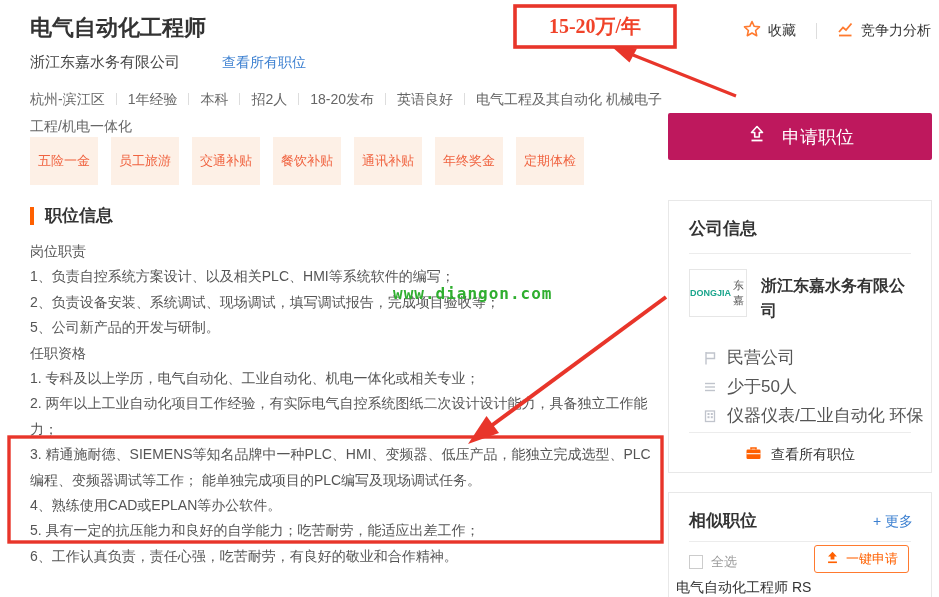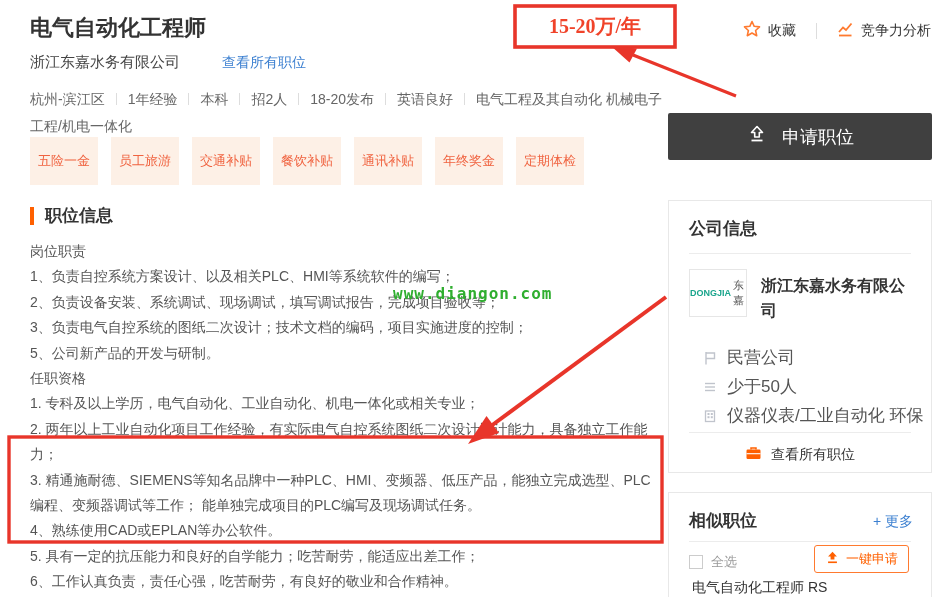--- a/index.html
+++ b/index.html
@@ -14,21 +14,21 @@
   .top-actions { position:absolute; right:8px; top:20px; display:flex; align-items:center; font-size:14px; color:#333; }
   .top-actions .act { display:flex; align-items:center; gap:7px; cursor:pointer; }
   .top-actions .vsep { width:1px; height:16px; background:#ddd; margin:0 20px; }
 
   .meta-row { position:absolute; left:30px; top:86px; width:632px; font-size:14px; color:#666; line-height:27px; }
   .meta-row .sep { display:inline-block; width:1px; height:12px; background:#ddd; margin:0 11px; vertical-align:-1px; }
 
   .tags-row { position:absolute; left:30px; top:137px; display:flex; gap:13px; }
   .tag { background:#fdf0e6; color:#f06340; font-size:13px; padding:15px 8px; white-space:nowrap; }
 
-  .apply-btn { position:absolute; left:668px; top:113px; width:264px; height:47px; background:#404040;
+  .apply-btn { position:absolute; left:668px; top:113px; width:264px; height:47px; background:#be185d;
     border:none; border-radius:2px; color:#fff; font-size:18px; display:flex; align-items:center;
     justify-content:center; gap:14px; cursor:pointer; font-family:inherit; }
 
   
   .section-head { position:absolute; left:30px; top:204px; display:flex; align-items:center; }
   .section-head .bar { width:4px; height:18px; background:#ff6000; margin-right:11px; }
   .section-head .txt { font-size:17px; font-weight:bold; color:#333; }
 
   .job-desc { position:absolute; left:30px; top:239px; width:634px; font-size:14px; color:#555; line-height:25.4px; }
 
@@ -56,21 +56,21 @@
   .viewall-btn { position:absolute; left:0; right:0; top:244px; display:flex; justify-content:center;
     align-items:center; gap:9px; font-size:14px; color:#333; cursor:pointer; }
 
   .more-link { position:absolute; right:18px; top:20px; font-size:14px; color:#3b7fd0; cursor:pointer; }
   .selrow-left { position:absolute; left:20px; top:60px; display:flex; align-items:center; gap:8px;
     font-size:13px; color:#999; }
   .checkbox { width:14px; height:14px; border:1px solid #ccc; background:#fff; cursor:pointer; }
   .oneclick-btn { position:absolute; right:22px; top:52px; border:1px solid #ff7a2f; background:#fff;
     color:#ff6000; border-radius:3px; font-size:13px; padding:4px 10px; display:flex; align-items:center;
     gap:6px; cursor:pointer; font-family:inherit; }
-  .similar-job-title { position:absolute; left:23px; top:86px; font-size:14px; color:#333; }
+  .similar-job-title { position:absolute; left:7px; top:86px; font-size:14px; color:#333; }
 
   
   .anno { position:absolute; left:0; top:0; pointer-events:none; z-index:50; }
 </style>
 </head>
 <body>
 
 <div class="page">
 
   <div class="job-title">电气自动化工程师</div>
@@ -126,21 +126,20 @@
 
   <div class="section-head">
     <span class="bar"></span>
     <span class="txt">职位信息</span>
   </div>
 
   <div class="job-desc">
     <div>岗位职责</div>
     <div>1、负责自控系统方案设计、以及相关PLC、HMI等系统软件的编写；</div>
     <div>2、负责设备安装、系统调试、现场调试，填写调试报告，完成项目验收等；</div>
-    <div>3、负责电气自控系统的图纸二次设计；技术文档的编码，项目实施进度的控制；</div>
     <div>5、公司新产品的开发与研制。</div>
     <div>任职资格</div>
     <div>1. 专科及以上学历，电气自动化、工业自动化、机电一体化或相关专业；</div>
     <div>2. 两年以上工业自动化项目工作经验，有实际电气自控系统图纸二次设计设计能力，具备独立工作能力；</div>
     <div>3. 精通施耐德、SIEMENS等知名品牌中一种PLC、HMI、变频器、低压产品，能独立完成选型、PLC编程、变频器调试等工作； 能单独完成项目的PLC编写及现场调试任务。</div>
     <div>4、熟练使用CAD或EPLAN等办公软件。</div>
     <div>5. 具有一定的抗压能力和良好的自学能力；吃苦耐劳，能适应出差工作；</div>
     <div>6、工作认真负责，责任心强，吃苦耐劳，有良好的敬业和合作精神。</div>
   </div>
 

